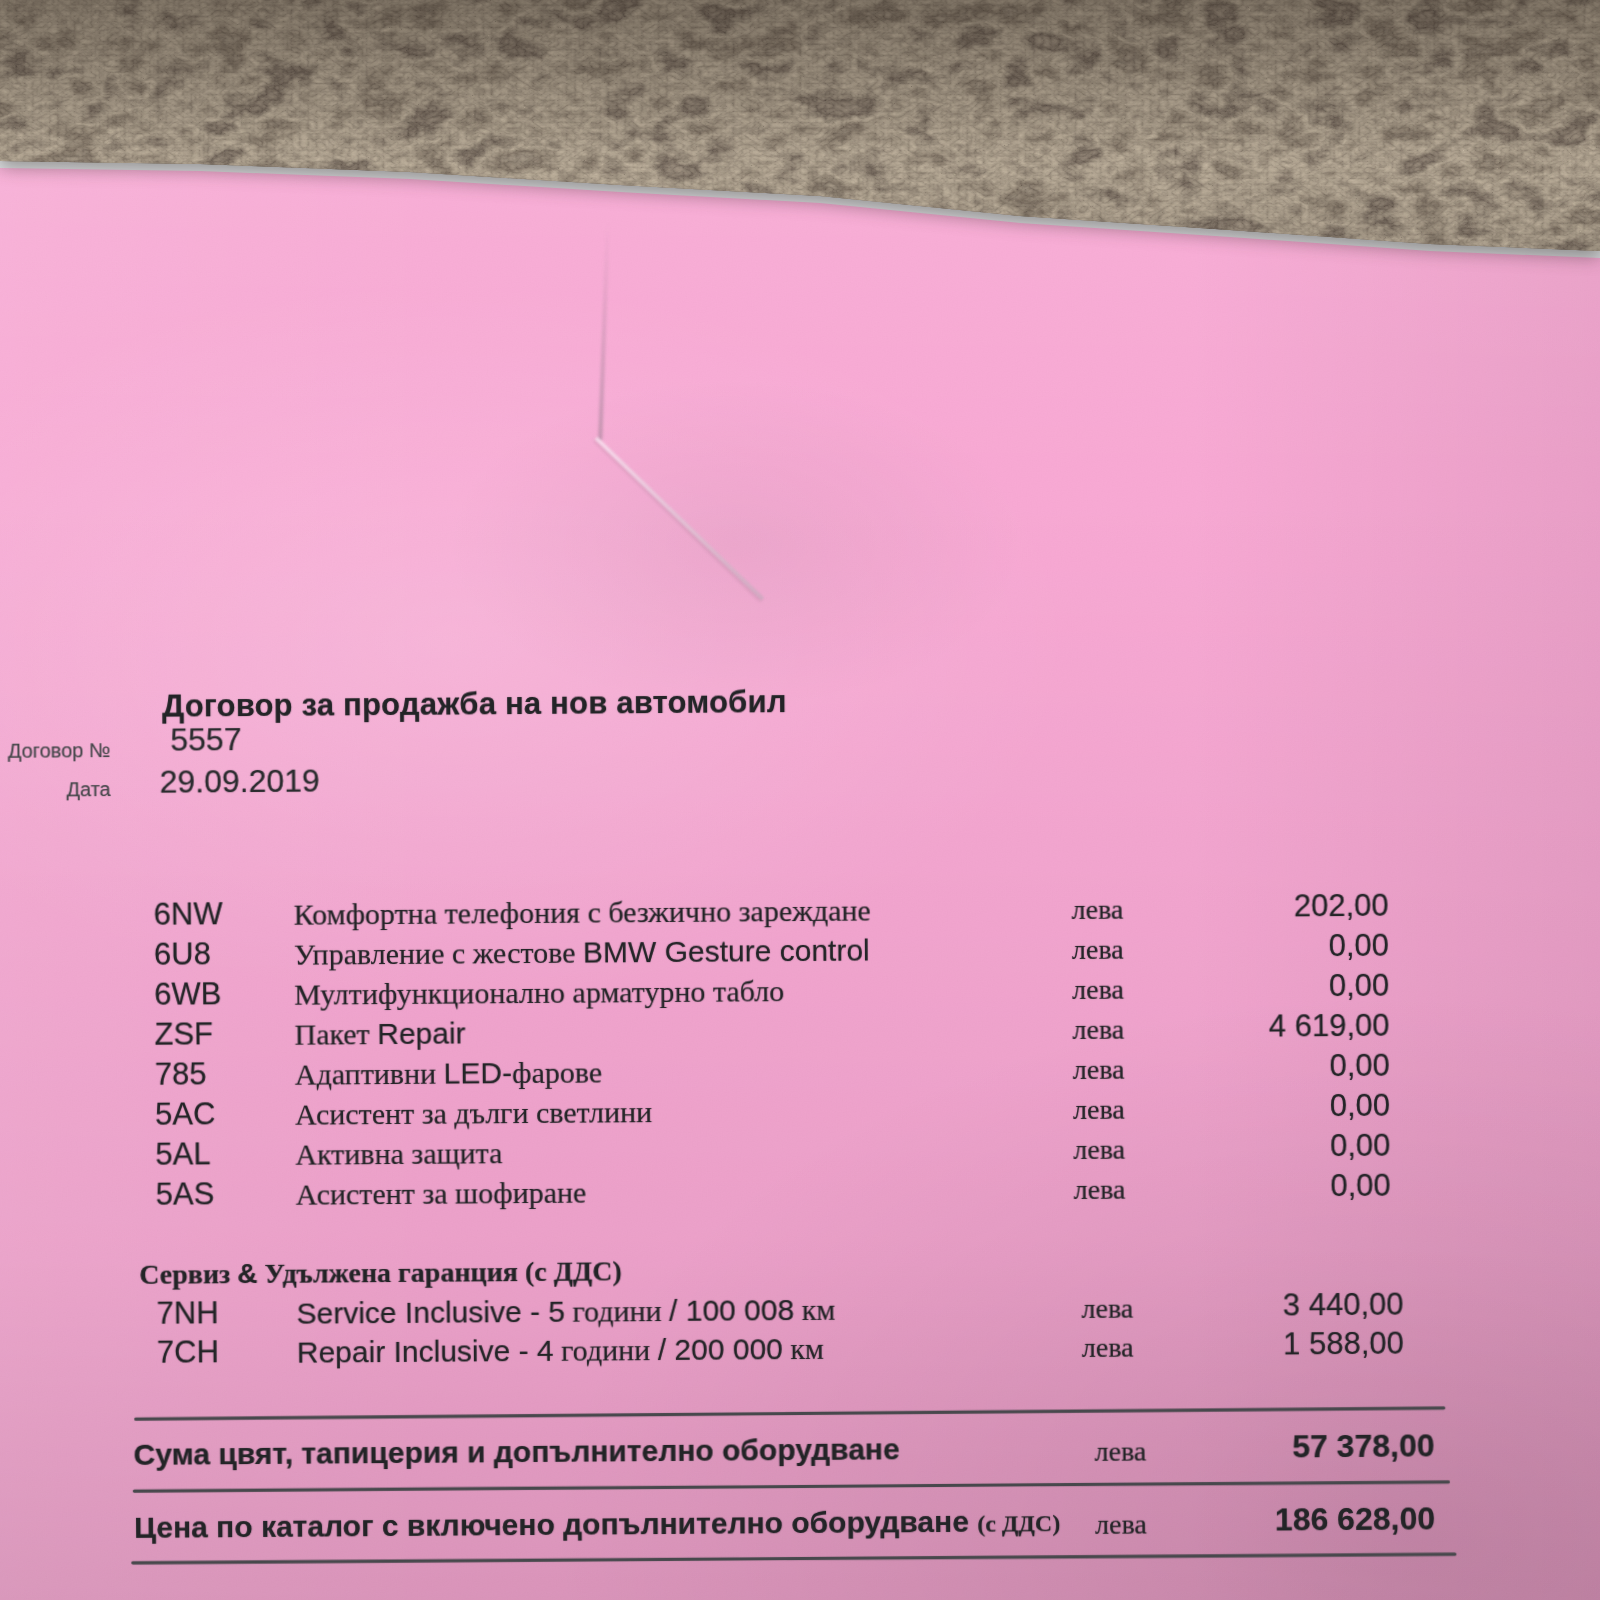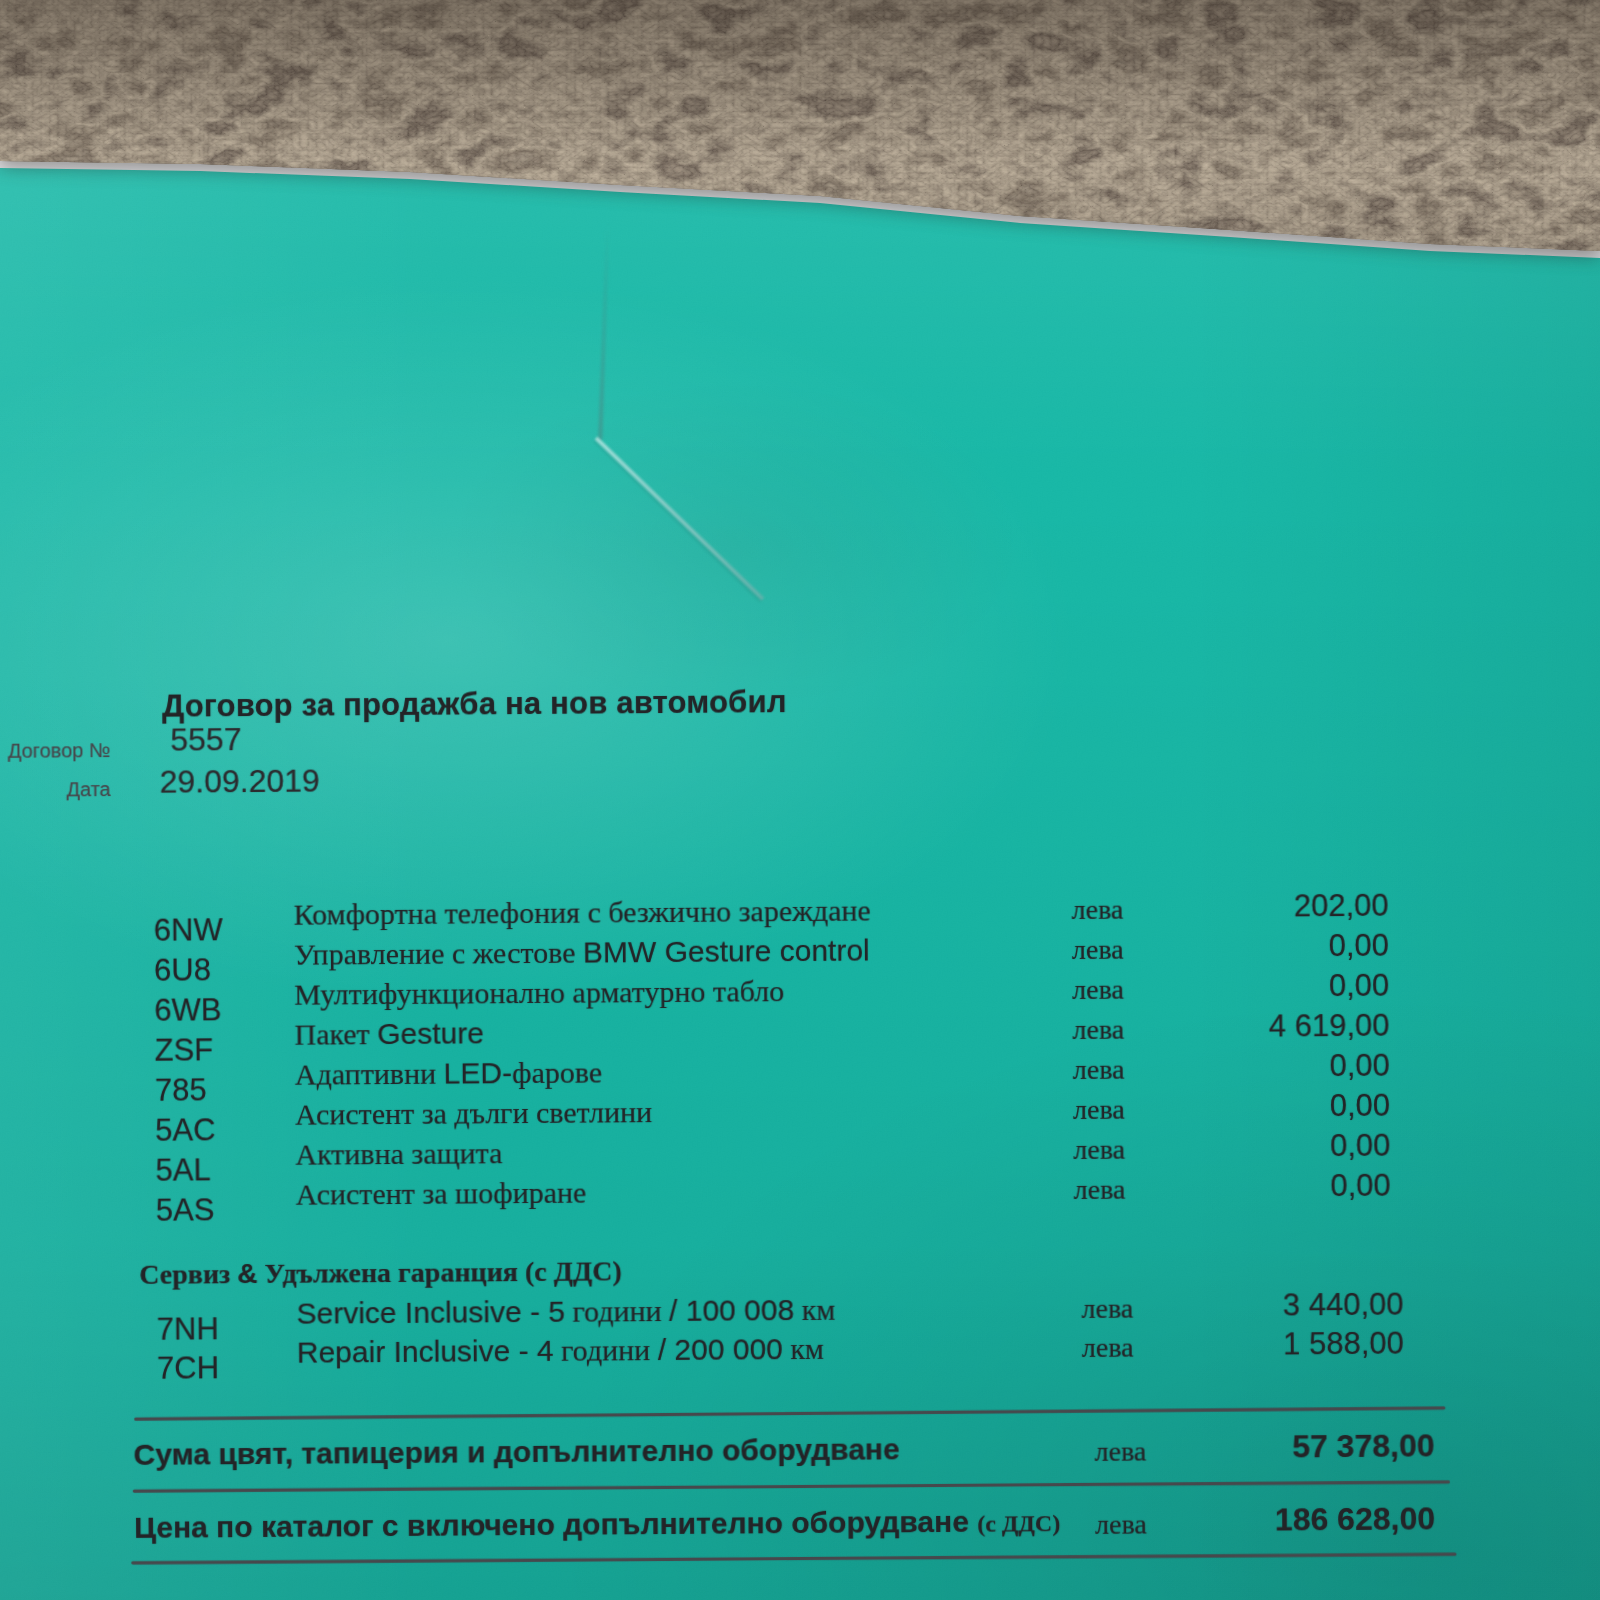--- a/index.html
+++ b/index.html
@@ -1,21 +1,21 @@
 <!DOCTYPE html>
 <html><head>
 <meta charset="utf-8">
 <style>
   html,body{margin:0;padding:0;}
   body{width:1600px;height:1600px;overflow:hidden;background:#8a7a66;
        font-family:"Liberation Sans",sans-serif;}
   .stage{position:relative;width:1600px;height:1600px;overflow:hidden;}
 
   
-  .paper{position:absolute;inset:0;background:#14b8a6;}
+  .paper{position:absolute;inset:0;background:#f9a8d4;}
   .paper-light{position:absolute;inset:0;pointer-events:none;background:
     radial-gradient(900px 520px at 28% 40%, rgba(255,255,255,0.16), rgba(255,255,255,0) 70%),
     radial-gradient(420px 240px at 46% 34%, rgba(0,0,0,0.05), rgba(0,0,0,0) 70%),
     radial-gradient(1200px 760px at 88% 96%, rgba(0,0,0,0.10), rgba(0,0,0,0) 72%),
     linear-gradient(180deg, rgba(255,255,255,0.10) 0%, rgba(255,255,255,0) 30%,
                     rgba(0,0,0,0.05) 78%, rgba(0,0,0,0.12) 100%),
     linear-gradient(90deg, rgba(255,255,255,0.06), rgba(0,0,0,0) 28%,
                     rgba(0,0,0,0) 74%, rgba(0,0,0,0.06) 100%);}
   .grain-svg{position:absolute;inset:0;opacity:.55;}
 
@@ -48,21 +48,21 @@
     font:bold 31px/36px "Liberation Sans",sans-serif;letter-spacing:.2px;}
   .meta-label{position:absolute;left:0;width:113px;text-align:right;color:#46474b;
     font:20px/24px "Liberation Sans",sans-serif;text-shadow:0 0 1px rgba(70,71,75,.45);}
   .lbl-no{top:733px;}
   .lbl-date{top:772px;}
   .meta-value{position:absolute;font:32px/36px "Liberation Sans",sans-serif;color:#2b2c2f;}
   .val-no{left:173px;top:717px;}
   .val-date{left:162px;top:759px;}
 
   .row{position:absolute;left:0;width:1600px;height:36px;}
-  .row .code{position:absolute;left:155px;top:16px;font:31px/36px "Liberation Sans",sans-serif;text-align:center;}
+  .row .code{position:absolute;left:155px;top:0;font:31px/36px "Liberation Sans",sans-serif;text-align:center;}
   .row .desc{position:absolute;left:295px;top:1px;font:30px/36px "Liberation Serif",serif;}
   .row .cur{position:absolute;left:1073px;top:4px;font:28px/32px "Liberation Serif",serif;}
   .row .amt{position:absolute;left:1140px;top:0;width:250px;text-align:right;
     font:31px/36px "Liberation Sans",sans-serif;}
   .row.svc .cur{left:1080px;}
   .row.svc .amt{width:262px;}
   .lat{font-family:"Liberation Sans",sans-serif;}
 
   .sec-header{position:absolute;left:138px;top:1253px;
     font:bold 28px/34px "Liberation Serif",serif;}
@@ -126,21 +126,21 @@
             <span class="amt">0,00</span>
           </div>
           <div class="row" style="top: 972px;">
             <span class="code">6WB</span>
             <span class="desc">Мултифункционално арматурно табло</span>
             <span class="cur">лева</span>
             <span class="amt">0,00</span>
           </div>
           <div class="row" style="top: 1012px;">
             <span class="code">ZSF</span>
-            <span class="desc">Пакет <span class="lat">Gesture</span></span>
+            <span class="desc">Пакет <span class="lat">Repair</span></span>
             <span class="cur">лева</span>
             <span class="amt">4 619,00</span>
           </div>
           <div class="row" style="top: 1052px;">
             <span class="code">785</span>
             <span class="desc">Адаптивни <span class="lat">LED-</span>фарове</span>
             <span class="cur">лева</span>
             <span class="amt">0,00</span>
           </div>
           <div class="row" style="top: 1092px;">

